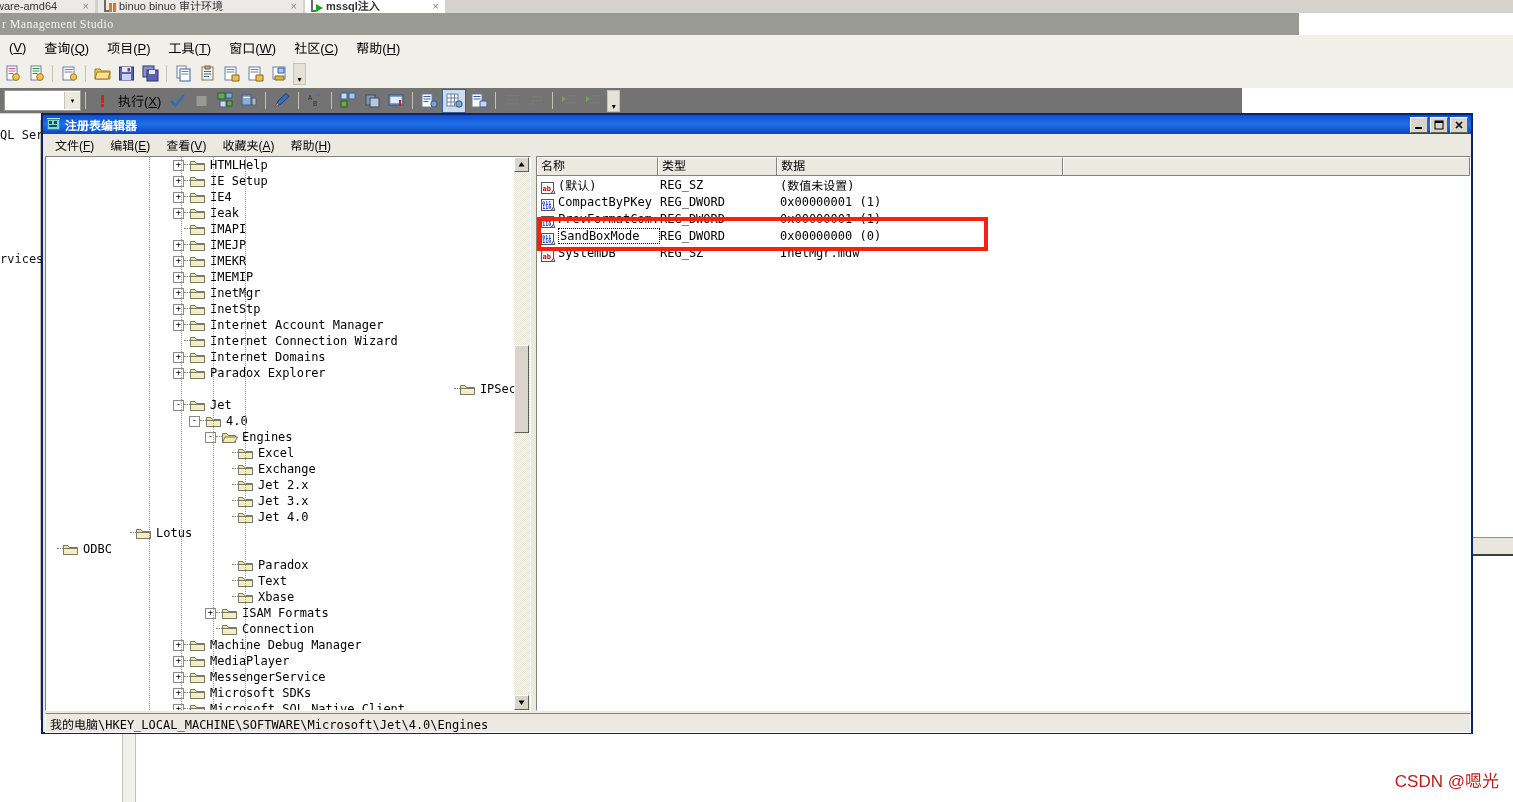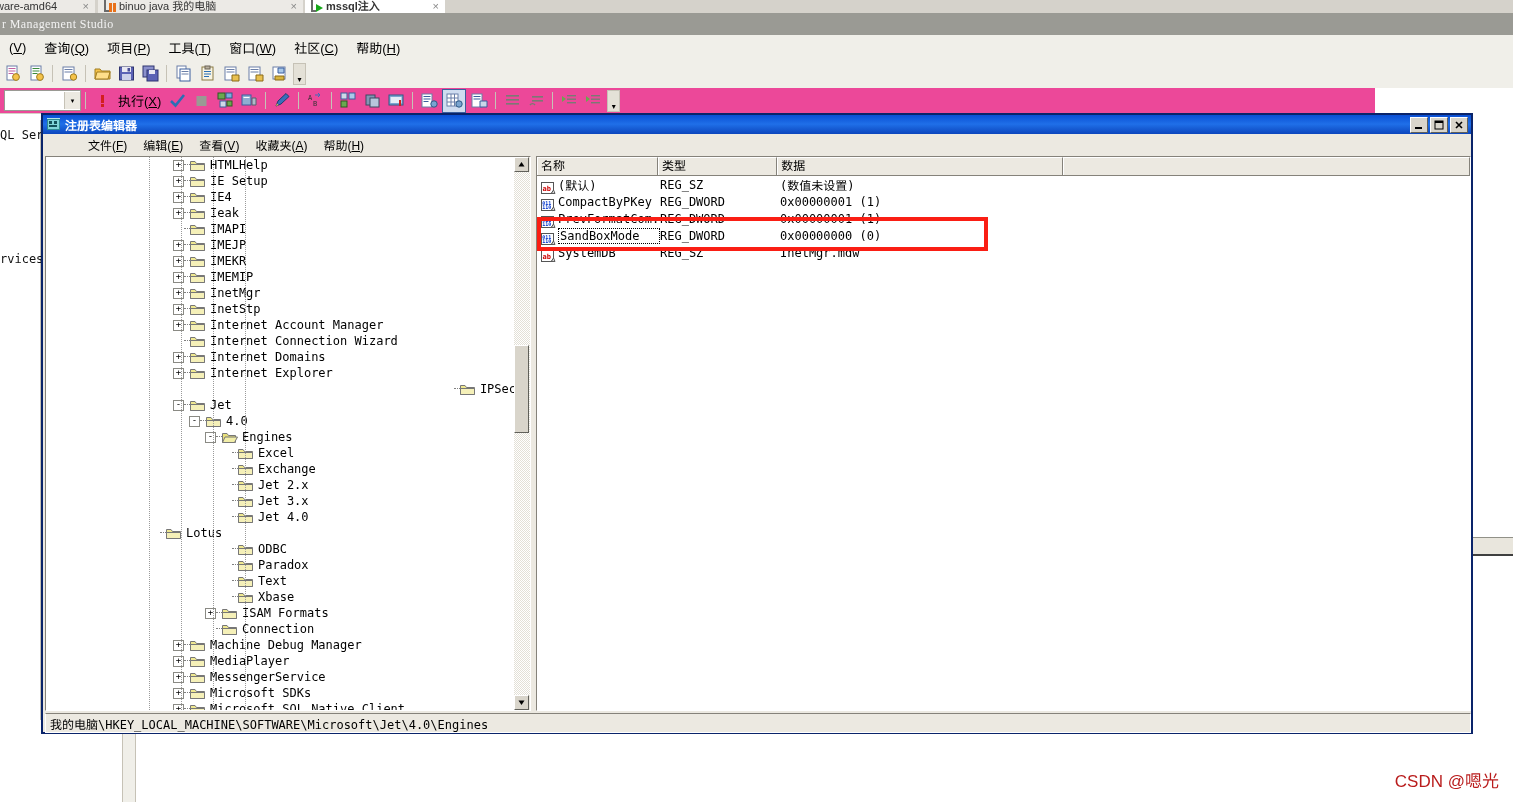--- a/index.html
+++ b/index.html
@@ -24,30 +24,30 @@
   .btab .tx{margin-left:6px;color:#888;font-size:11px;line-height:12px;}
   #tab0{left:-10px;width:105px;}
   #tab1{left:98px;width:205px;}
   #tab2{left:305px;width:140px;}
   .fav-bar{display:inline-block;width:3px;height:9px;background:#e8711a;vertical-align:bottom;}
   .fav-bar2{display:inline-block;width:3px;height:9px;background:#e8711a;margin-left:1px;vertical-align:bottom;}
   .fav-tri{display:inline-block;width:0;height:0;border-left:7px solid #17a81a;
            border-top:4px solid transparent;border-bottom:4px solid transparent;vertical-align:bottom;}
   .fav-box{display:inline-block;width:3px;height:10px;border-left:2px solid #6a6a6a;
            border-bottom:2px solid #6a6a6a;vertical-align:bottom;}
-  #ssms-title{left:0;top:13px;width:1513px;height:22px;background:#9a9a94;
+  #ssms-title{left:0;top:13px;width:1299px;height:22px;background:#9a9a94;
               color:#f2f2f2;font-size:12px;line-height:22px;padding-left:2px;box-sizing:border-box;
               letter-spacing:.4px;font-family:"Liberation Serif","DejaVu Serif",serif;}
   #ssms-menu{left:0;top:35px;width:1513px;height:24px;background:#f0efe9;
              border-bottom:1px solid #dedbd2;display:flex;align-items:center;}
   .mi{padding:2px 9px;font-size:13px;color:#000;white-space:nowrap;cursor:default;}
   .mi u{text-decoration:underline;}
 
   #ssms-tb1{left:0;top:59px;width:1513px;height:29px;background:#f0efe9;display:flex;align-items:center;}
-  #ssms-tb2{left:0;top:88px;width:1375px;height:25px;background:#ec4899;
+  #ssms-tb2{left:0;top:88px;width:1242px;height:25px;background:#737373;
             border-bottom:1px solid #d4d0c4;display:flex;align-items:center;}
   .tbtn{width:22px;height:22px;margin:0 1px;display:inline-flex;align-items:center;justify-content:center;
         flex:0 0 auto;position:relative;}
   .tbtn.sel{border:1px solid #3a5e9e;background:#cfdcf0;}
   .tsep{width:1px;height:17px;background:#c6c2b6;margin:0 4px;flex:0 0 auto;}
   .tovf{width:11px;height:20px;background:#e4e1d7;border:1px solid #c6c2b6;
         display:inline-flex;align-items:flex-end;justify-content:center;font-size:8px;flex:0 0 auto;margin-left:2px;}
 
   
   .tcombo{width:75px;height:19px;background:#fff;border:1px solid #9a9a94;display:flex;
@@ -76,21 +76,21 @@
   #reg-title .ico{width:16px;height:15px;margin:0 3px 0 1px;flex:0 0 auto;}
   #reg-title .txt{color:#fff;font-weight:bold;font-size:12px;white-space:nowrap;
                   font-family:"Liberation Sans","DejaVu Sans",sans-serif;}
   #reg-wbtns{margin-left:auto;display:flex;gap:2px;padding-right:1px;}
   .wbtn{width:16px;height:14px;background:#d9d5cb;border-top:1px solid #fff;border-left:1px solid #fff;
         border-right:1px solid #60605a;border-bottom:1px solid #60605a;
         display:flex;align-items:center;justify-content:center;}
   .wbtn svg{display:block;}
 
   #reg-menu{height:20px;background:#ece9e1;display:flex;align-items:center;
-            padding-left:4px;border-bottom:1px solid #ece9e1;margin-left:33px;}
+            padding-left:4px;border-bottom:1px solid #ece9e1;}
   .rmi{padding:1px 8px;font-size:12px;white-space:nowrap;font-family:"Liberation Sans","DejaVu Sans",sans-serif;}
   .rmi u{text-decoration:underline;}
 
   #reg-body{position:absolute;left:2px;top:41px;width:1426px;height:555px;display:flex;}
   #tree-pane{width:486px;height:555px;background:#fff;border:2px inset #d9d5cb;
              box-sizing:border-box;position:relative;overflow:hidden;
              border-top:1px solid #85827a;border-left:1px solid #85827a;
              border-right:1px solid #fff;border-bottom:1px solid #fff;}
   #tree-scroll{position:absolute;right:0;top:0;width:16px;height:100%;background:#ece9e1;}
   #tree-list{position:absolute;left:0;top:0;width:470px;height:100%;overflow:hidden;}
@@ -159,21 +159,21 @@
 <div class="abs" id="bg-left-label">QL Serv</div>
 <div class="abs" id="bg-left-label2">rvices</div>
 
 <div class="abs" id="tabstrip">
   <div class="btab" id="tab0">
     <span class="ttl">ware-amd64</span>
     <span class="tx">×</span>
   </div>
   <div class="btab" id="tab1">
     <span class="fav"><span class="fav-box"></span><span class="fav-bar"></span><span class="fav-bar2"></span></span>
-    <span class="ttl">binuo java 我的电脑</span>
+    <span class="ttl">binuo binuo 审计环境</span>
     <span class="tx">×</span>
   </div>
   <div class="btab active" id="tab2">
     <span class="fav"><span class="fav-box"></span><span class="fav-tri"></span></span>
     <span class="ttl" style="font-weight:bold">mssql注入</span>
     <span class="tx">×</span>
   </div>
 </div>
 
 <div class="abs" id="ssms-title">
@@ -577,21 +577,21 @@
               </svg></span>
             <span class="tlabel">Internet Domains</span>
           </div>
           <div class="trow" style="padding-left: 127px;">
             <span class="tbox">+</span>
             <span class="tdash"></span>
             <span class="tfolder"><svg width="16" height="13" viewBox="0 0 16 13">
                 <path d="M0.5,2.5 L5,2.5 L6.5,4.5 L14.5,4.5 L14.5,11.5 L0.5,11.5 Z" fill="#efe890" stroke="#777"></path>
                 <path d="M0.5,5.5 L14.5,5.5 L14.5,11.5 L0.5,11.5 Z" fill="#f5f0b8" stroke="#777"></path>
               </svg></span>
-            <span class="tlabel">Internet Explorer</span>
+            <span class="tlabel">Paradox Explorer</span>
           </div>
           <div class="trow" style="padding-left: 127px; justify-content: flex-end;">
             <span class="tspacer"></span>
             <span class="tdash"></span>
             <span class="tfolder"><svg width="16" height="13" viewBox="0 0 16 13">
                 <path d="M0.5,2.5 L5,2.5 L6.5,4.5 L14.5,4.5 L14.5,11.5 L0.5,11.5 Z" fill="#efe890" stroke="#777"></path>
                 <path d="M0.5,5.5 L14.5,5.5 L14.5,11.5 L0.5,11.5 Z" fill="#f5f0b8" stroke="#777"></path>
               </svg></span>
             <span class="tlabel">IPSec</span>
           </div>
@@ -660,30 +660,30 @@
           </div>
           <div class="trow" style="padding-left: 175px;">
             <span class="tspacer"></span>
             <span class="tdash"></span>
             <span class="tfolder"><svg width="16" height="13" viewBox="0 0 16 13">
                 <path d="M0.5,2.5 L5,2.5 L6.5,4.5 L14.5,4.5 L14.5,11.5 L0.5,11.5 Z" fill="#efe890" stroke="#777"></path>
                 <path d="M0.5,5.5 L14.5,5.5 L14.5,11.5 L0.5,11.5 Z" fill="#f5f0b8" stroke="#777"></path>
               </svg></span>
             <span class="tlabel">Jet 4.0</span>
           </div>
-          <div class="trow" style="padding-left: 103px;">
+          <div class="trow" style="padding-left: 73px;">
             <span class="tspacer"></span>
             <span class="tdash"></span>
             <span class="tfolder"><svg width="16" height="13" viewBox="0 0 16 13">
                 <path d="M0.5,2.5 L5,2.5 L6.5,4.5 L14.5,4.5 L14.5,11.5 L0.5,11.5 Z" fill="#efe890" stroke="#777"></path>
                 <path d="M0.5,5.5 L14.5,5.5 L14.5,11.5 L0.5,11.5 Z" fill="#f5f0b8" stroke="#777"></path>
               </svg></span>
             <span class="tlabel">Lotus</span>
           </div>
-          <div class="trow" style="padding-left: 175px;">
+          <div class="trow" style="">
             <span class="tspacer"></span>
             <span class="tdash"></span>
             <span class="tfolder"><svg width="16" height="13" viewBox="0 0 16 13">
                 <path d="M0.5,2.5 L5,2.5 L6.5,4.5 L14.5,4.5 L14.5,11.5 L0.5,11.5 Z" fill="#efe890" stroke="#777"></path>
                 <path d="M0.5,5.5 L14.5,5.5 L14.5,11.5 L0.5,11.5 Z" fill="#f5f0b8" stroke="#777"></path>
               </svg></span>
             <span class="tlabel">ODBC</span>
           </div>
           <div class="trow" style="padding-left: 175px;">
             <span class="tspacer"></span>

